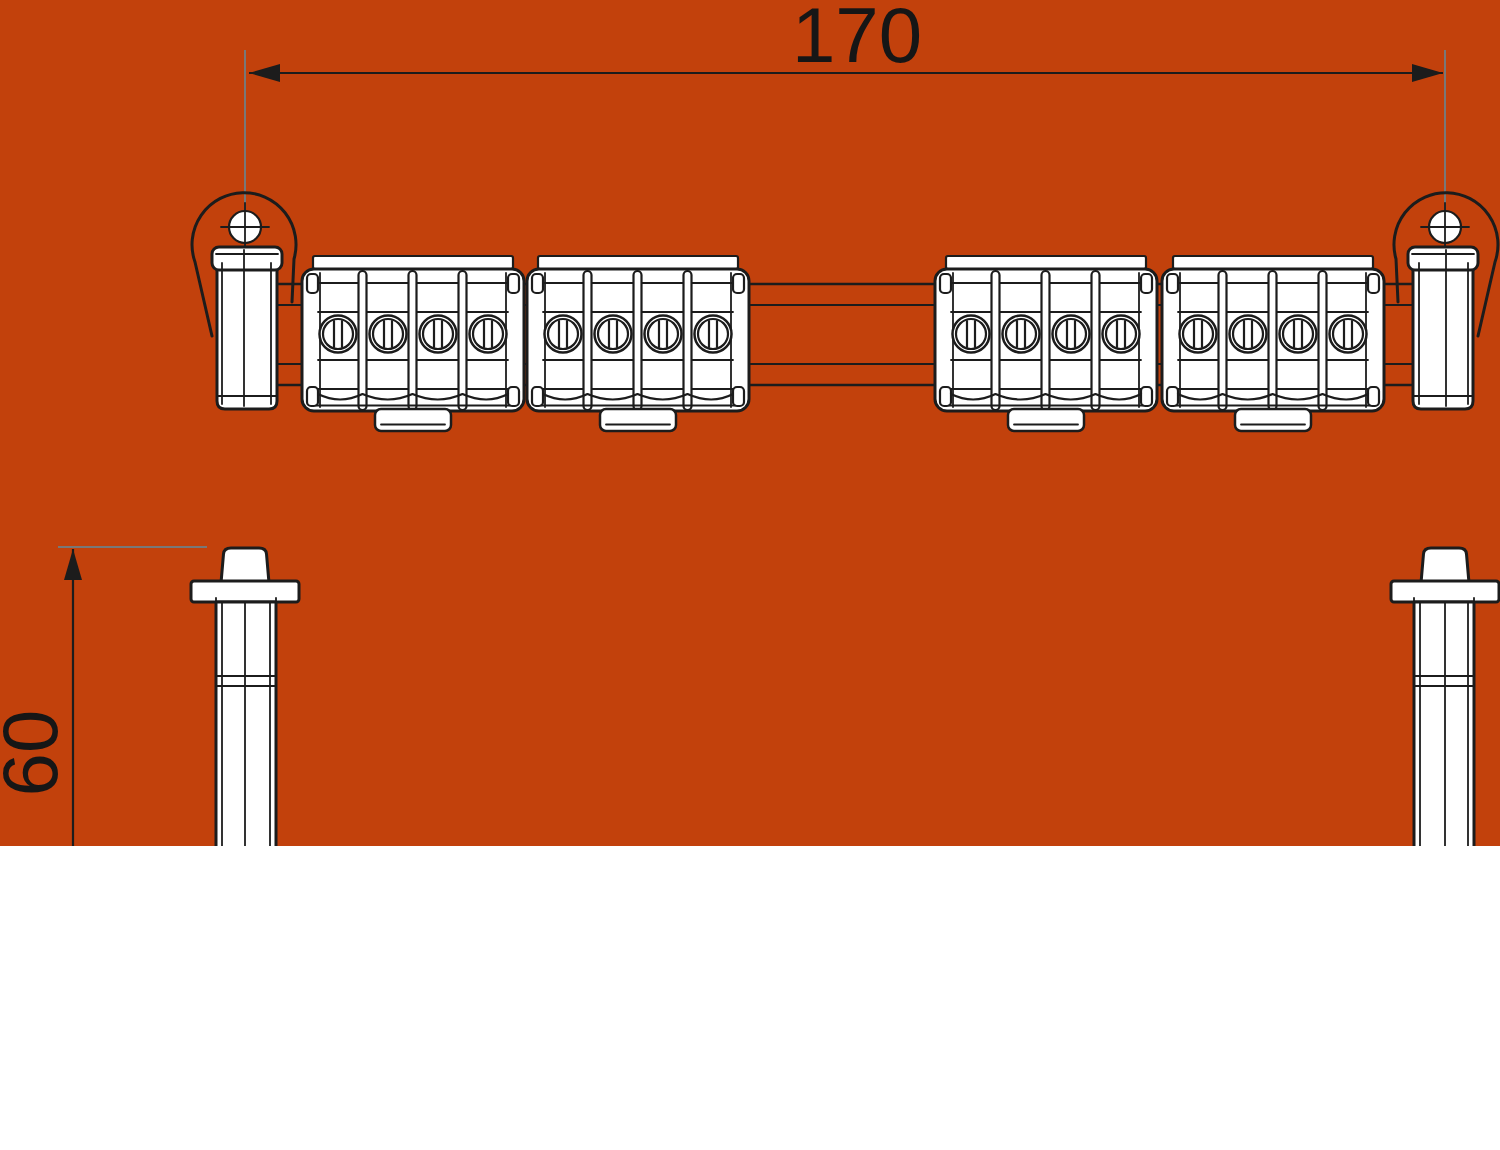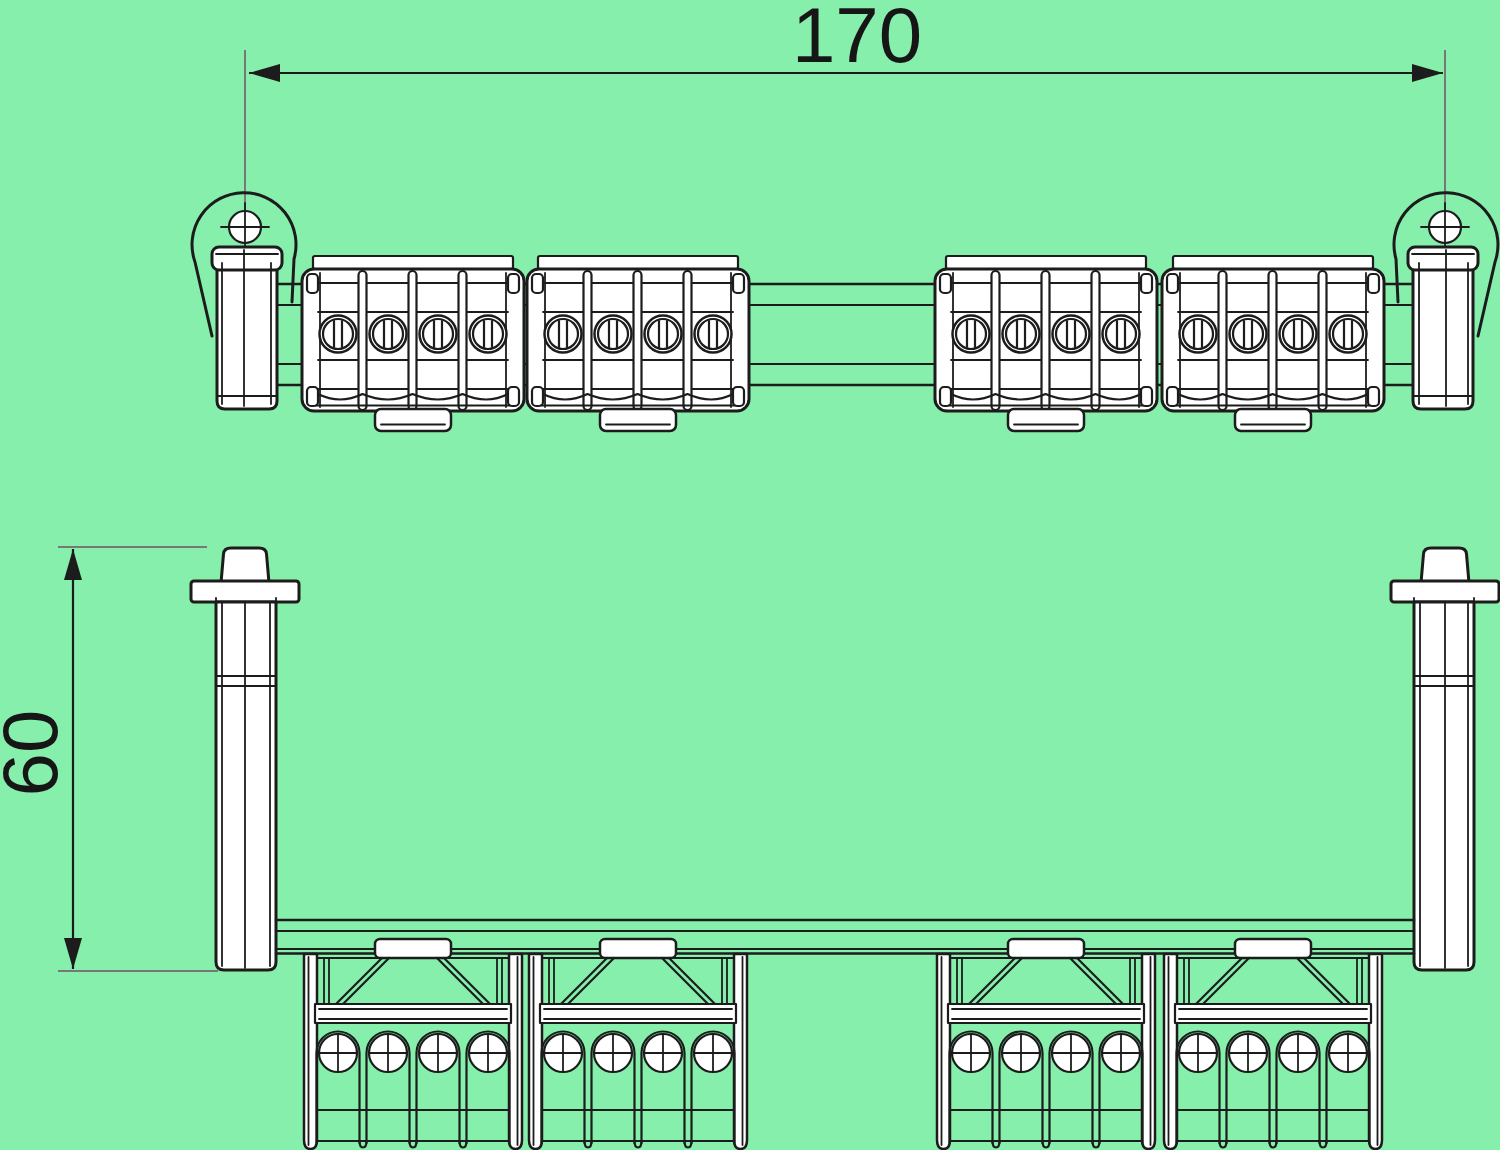--- a/index.html
+++ b/index.html
@@ -1,16 +1,16 @@
 <!DOCTYPE html>
 <html><head>
 <meta charset="utf-8">
 <style>
   html,body{margin:0;padding:0;background:#fff;}
-  .stage{width:1500px;height:1150px;background:#86efac;overflow:hidden;}
+  .stage{width:1500px;height:846px;background:#c2410c;overflow:hidden;}
   svg{display:block;}
   .s3{fill:none;stroke:#1c1c1c;stroke-width:3;stroke-linecap:round;stroke-linejoin:round;}
   .s25{fill:none;stroke:#1c1c1c;stroke-width:2.5;stroke-linecap:round;stroke-linejoin:round;}
   .s2{fill:none;stroke:#1c1c1c;stroke-width:2.2;stroke-linecap:round;stroke-linejoin:round;}
   .s1{fill:none;stroke:#1c1c1c;stroke-width:1.8;stroke-linecap:round;stroke-linejoin:round;}
   .w{fill:#ffffff;stroke:#1c1c1c;stroke-width:3;stroke-linejoin:round;}
   .w25{fill:#ffffff;stroke:#1c1c1c;stroke-width:2.5;stroke-linejoin:round;}
   .w2{fill:#ffffff;stroke:#1c1c1c;stroke-width:2.2;stroke-linejoin:round;}
   .c1{fill:#ffffff;stroke:#1c1c1c;stroke-width:2.5;}
   .dim{stroke:#1c1c1c;stroke-width:2.2;fill:none;}

